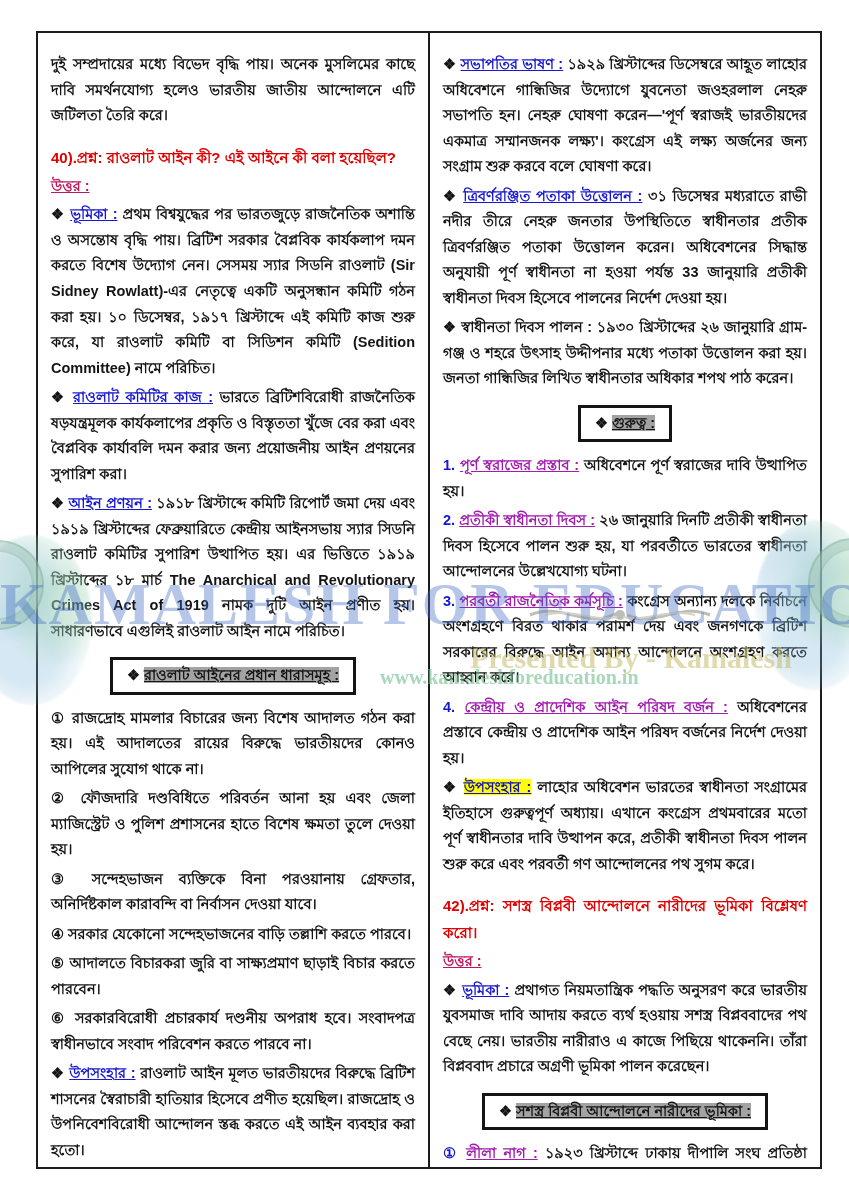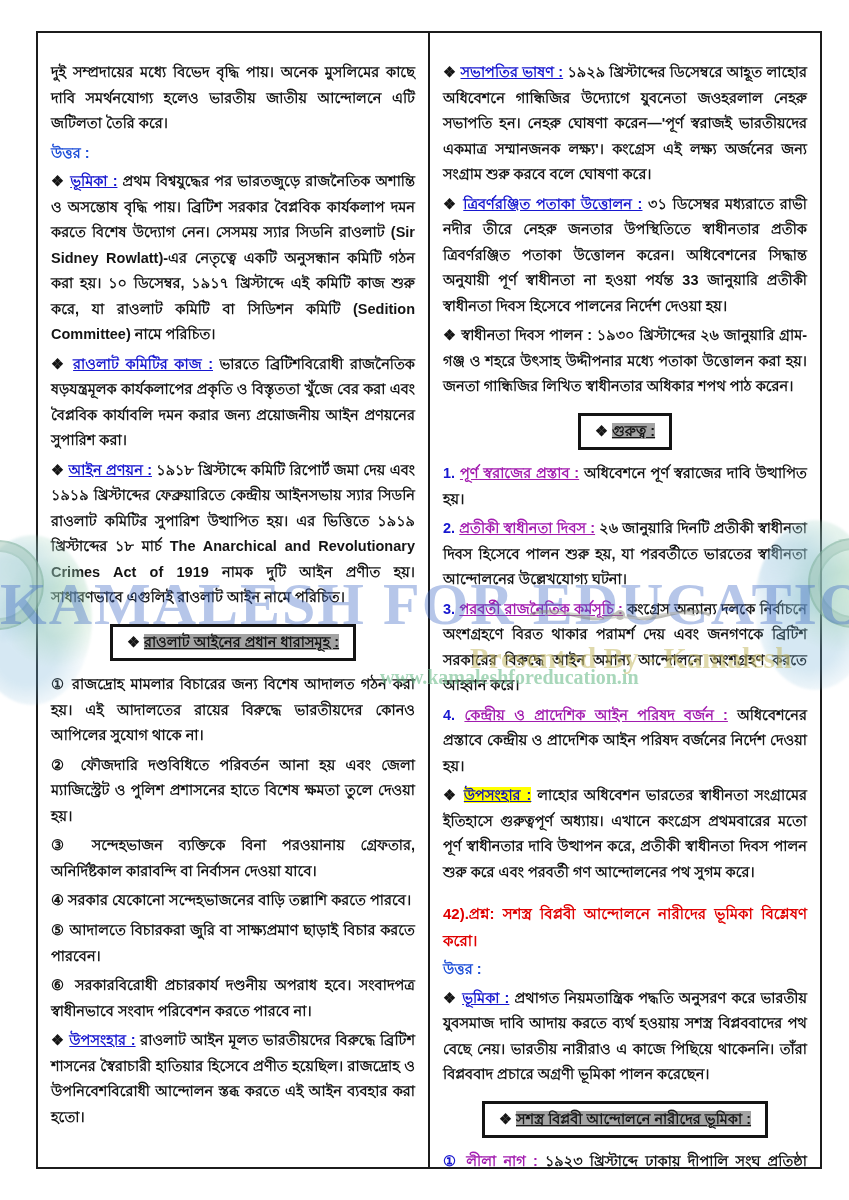--- a/index.html
+++ b/index.html
@@ -5,26 +5,26 @@
   html,body{margin:0;padding:0;}
   body{
     width:849px;height:1200px;position:relative;background:#ffffff;overflow:hidden;
     font-family:"Liberation Sans",sans-serif;font-weight:700;color:#141414;
     font-size:14.5px;line-height:1.76;
   }
   .page{
     position:absolute;left:36px;top:31px;width:782px;height:1134px;
     border:2px solid #1c1c1c;display:flex;background:transparent;z-index:1;
   }
-  .col{flex:1;padding:27px 13px 8px 13px;overflow:hidden;}
+  .col{flex:1;padding:19px 13px 8px 13px;overflow:hidden;}
   .col-left{border-right:2px solid #1c1c1c;}
   .para{text-align:justify;margin:0 0 4px 0;}
   .q{color:#e00000;margin:16px 0 3px 0;font-size:15px;text-align:justify;}
   .ans-line{margin:0 0 3px 0;}
-  .ans{color:#1d4ed8;}
+  .ans{color:#be185d;text-decoration:underline;}
   .bullet{color:#141414;}
   .label-blue{color:#1717cf;text-decoration:underline;}
   .label-black{color:#141414;}
   .label-hl{color:#1414b8;background:#ffff00;text-decoration:underline;}
   .num-black{color:#141414;}
   .num-blue{color:#1717cf;}
   .itemlabel{color:#a21caf;text-decoration:underline;}
   .boxed-wrap{text-align:center;margin:13px 0 11px 0;}
   .boxed{display:inline-block;border:3px solid #141414;padding:3px 14px;background:#fff;}
   .hl{background:#a3a3a3;text-decoration:underline;color:#141414;}
@@ -63,20 +63,21 @@
   }
   .stamp-left{left:-46px;top:540px;}
   .stamp-right{left:808px;top:538px;}
 </style>
 </head>
 <body>
 
 <div class="page">
   <div class="col col-left" id="col-left">
       <div class="para">দুই সম্প্রদায়ের মধ্যে বিভেদ বৃদ্ধি পায়। অনেক মুসলিমের কাছে দাবি সমর্থনযোগ্য হলেও ভারতীয় জাতীয় আন্দোলনে এটি জটিলতা তৈরি করে।</div>
+      <div class="q">40).প্রশ্ন: রাওলাট আইন কী? এই আইনে কী বলা হয়েছিল?</div>
       <div class="ans-line"><span class="ans">উত্তর :</span></div>
       <div class="para"><span class="bullet">❖</span> <span class="label-blue">ভূমিকা :</span> <span>প্রথম বিশ্বযুদ্ধের পর ভারতজুড়ে রাজনৈতিক অশান্তি ও অসন্তোষ বৃদ্ধি পায়। ব্রিটিশ সরকার বৈপ্লবিক কার্যকলাপ দমন করতে বিশেষ উদ্যোগ নেন। সেসময় স্যার সিডনি রাওলাট (Sir Sidney Rowlatt)-এর নেতৃত্বে একটি অনুসন্ধান কমিটি গঠন করা হয়। ১০ ডিসেম্বর, ১৯১৭ খ্রিস্টাব্দে এই কমিটি কাজ শুরু করে, যা রাওলাট কমিটি বা সিডিশন কমিটি (Sedition Committee) নামে পরিচিত।</span></div>
       <div class="para"><span class="bullet">❖</span> <span class="label-blue">রাওলাট কমিটির কাজ :</span> <span>ভারতে ব্রিটিশবিরোধী রাজনৈতিক ষড়যন্ত্রমূলক কার্যকলাপের প্রকৃতি ও বিস্তৃততা খুঁজে বের করা এবং বৈপ্লবিক কার্যাবলি দমন করার জন্য প্রয়োজনীয় আইন প্রণয়নের সুপারিশ করা।</span></div>
       <div class="para"><span class="bullet">❖</span> <span class="label-blue">আইন প্রণয়ন :</span> <span>১৯১৮ খ্রিস্টাব্দে কমিটি রিপোর্ট জমা দেয় এবং ১৯১৯ খ্রিস্টাব্দের ফেব্রুয়ারিতে কেন্দ্রীয় আইনসভায় স্যার সিডনি রাওলাট কমিটির সুপারিশ উত্থাপিত হয়। এর ভিত্তিতে ১৯১৯ খ্রিস্টাব্দের ১৮ মার্চ The Anarchical and Revolutionary Crimes Act of 1919 নামক দুটি আইন প্রণীত হয়। সাধারণভাবে এগুলিই রাওলাট আইন নামে পরিচিত।</span></div>
       <div class="boxed-wrap"><div class="boxed"><span class="bullet">❖</span> <span class="hl">রাওলাট আইনের প্রধান ধারাসমূহ :</span></div></div>
       <div class="para"><span class="num-black">①</span> <span>রাজদ্রোহ মামলার বিচারের জন্য বিশেষ আদালত গঠন করা হয়। এই আদালতের রায়ের বিরুদ্ধে ভারতীয়দের কোনও আপিলের সুযোগ থাকে না।</span></div>
       <div class="para"><span class="num-black">②</span> <span>ফৌজদারি দণ্ডবিধিতে পরিবর্তন আনা হয় এবং জেলা ম্যাজিস্ট্রেট ও পুলিশ প্রশাসনের হাতে বিশেষ ক্ষমতা তুলে দেওয়া হয়।</span></div>
       <div class="para"><span class="num-black">③</span> <span>সন্দেহভাজন ব্যক্তিকে বিনা পরওয়ানায় গ্রেফতার, অনির্দিষ্টকাল কারাবন্দি বা নির্বাসন দেওয়া যাবে।</span></div>
       <div class="para"><span class="num-black">④</span> <span>সরকার যেকোনো সন্দেহভাজনের বাড়ি তল্লাশি করতে পারবে।</span></div>
       <div class="para"><span class="num-black">⑤</span> <span>আদালতে বিচারকরা জুরি বা সাক্ষ্যপ্রমাণ ছাড়াই বিচার করতে পারবেন।</span></div>

